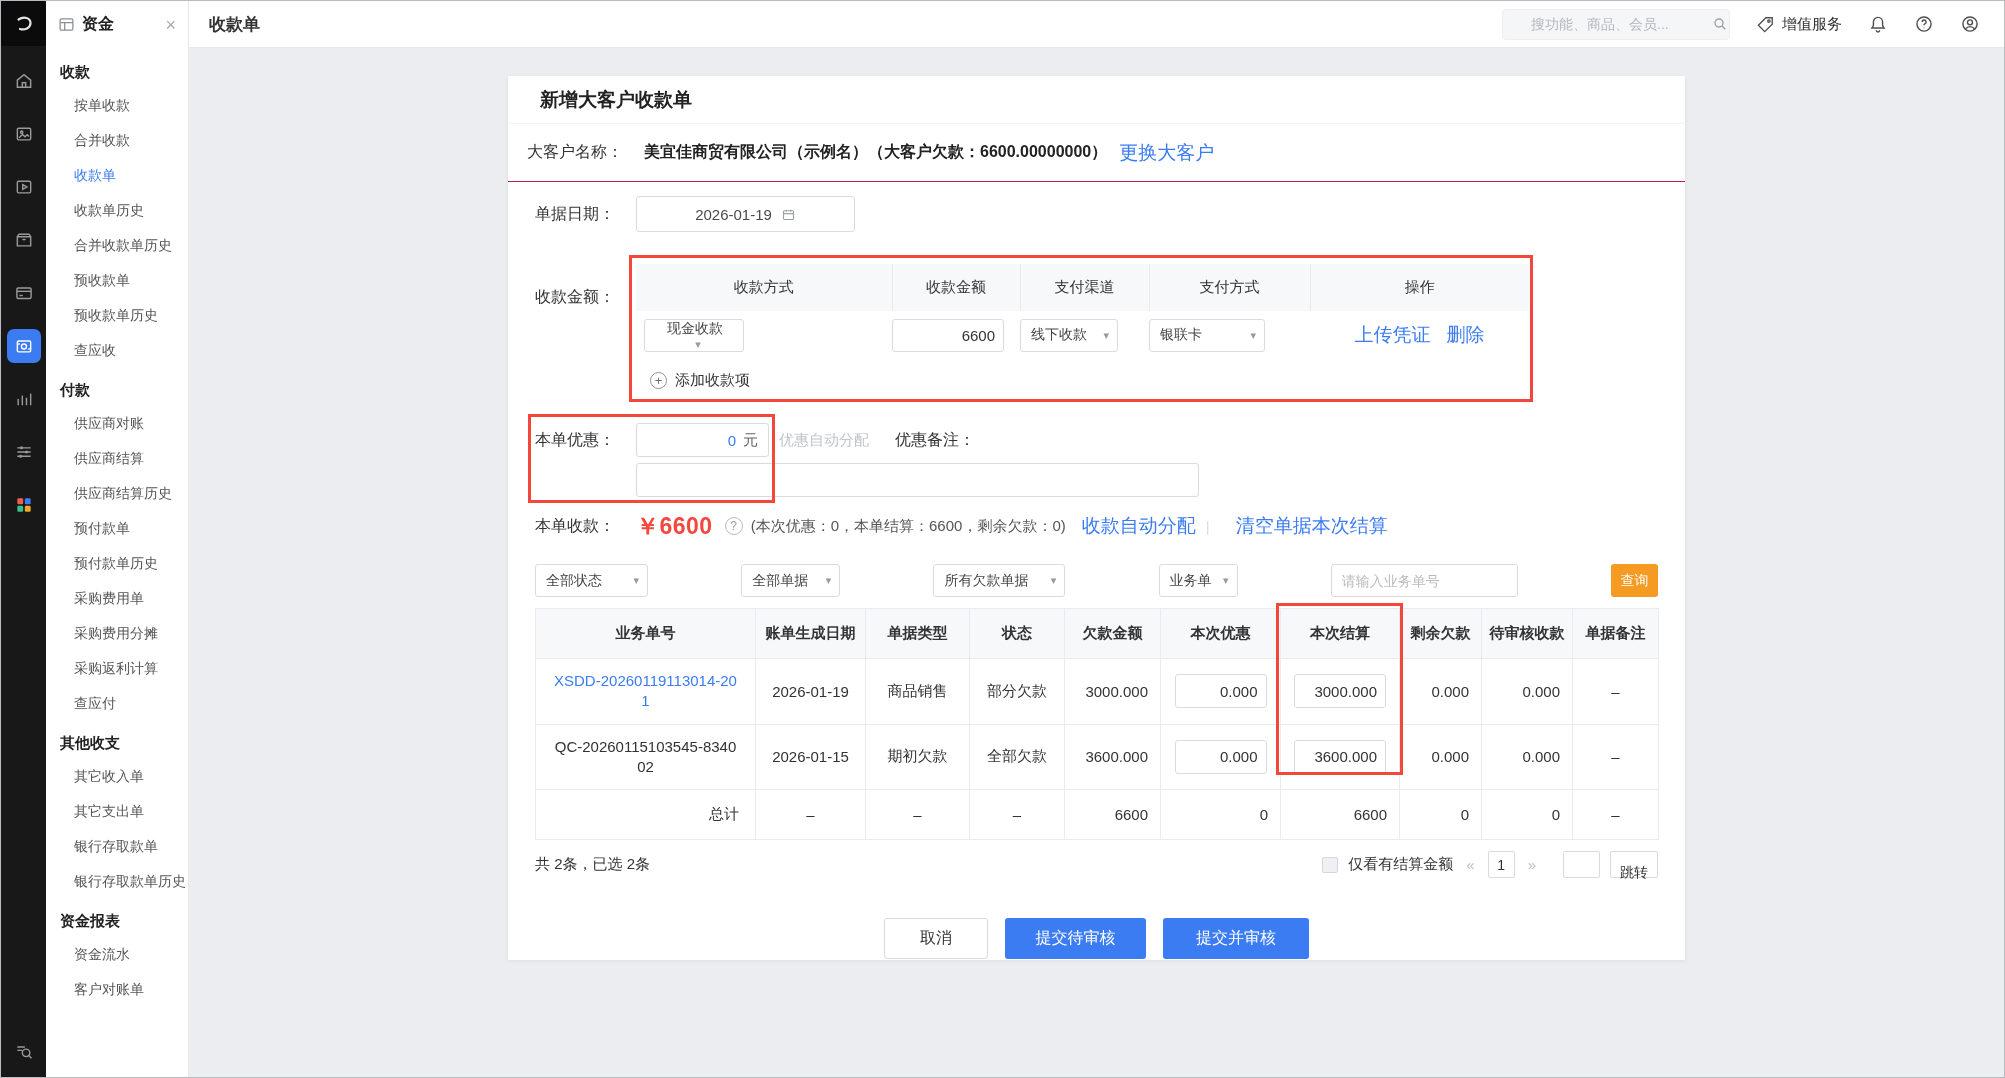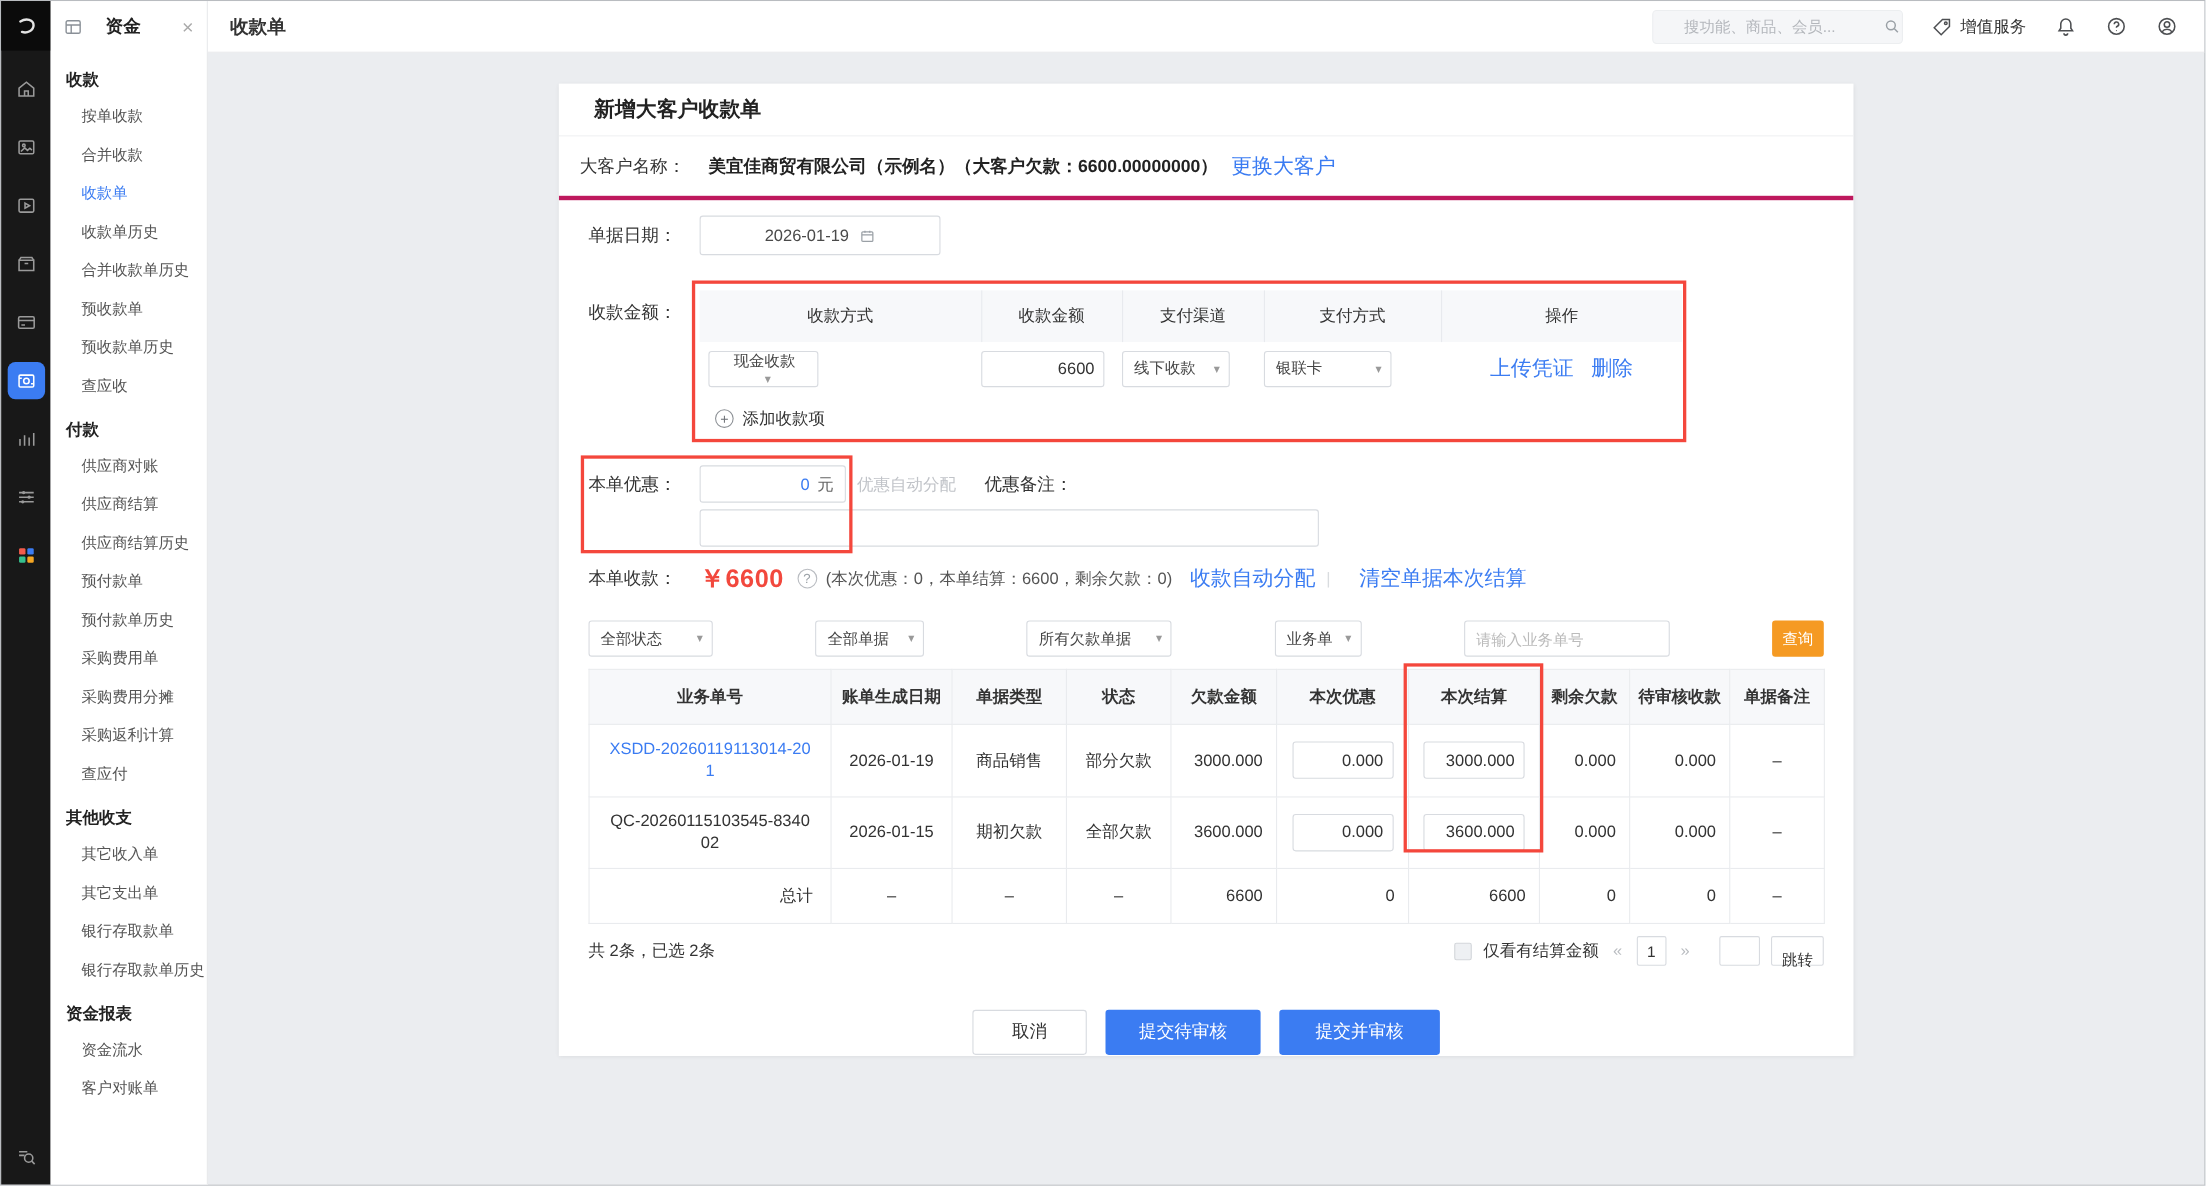--- a/index.html
+++ b/index.html
@@ -11,21 +11,21 @@
   .rail { width:45px; background:#181818; display:flex; flex-direction:column; align-items:center; flex-shrink:0; }
   .rail-logo { width:45px; height:45px; background:#0b0b0b; display:flex; align-items:center; justify-content:center; flex-shrink:0; }
   .rail-icons { display:flex; flex-direction:column; align-items:center; gap:19px; padding-top:18px; flex:1; }
   .rail-icon { width:34px; height:34px; display:flex; align-items:center; justify-content:center; border-radius:7px; color:#9a9a9a; cursor:pointer; }
   .rail-icon.active { background:#3B7CF2; color:#fff; }
   .rail-bottom { padding-bottom:16px; }
 
   
   .sidebar { width:143px; background:#fff; border-right:1px solid #e7e8ea; flex-shrink:0; display:flex; flex-direction:column; }
   .sidebar-header { height:47px; display:flex; align-items:center; padding:0 12px; flex-shrink:0; }
-  .sidebar-title { font-size:16px; font-weight:bold; margin-left:21px; flex:1; color:#222; }
+  .sidebar-title { font-size:16px; font-weight:bold; margin-left:7px; flex:1; color:#222; }
   .sidebar-close { color:#aaa; font-size:18px; cursor:pointer; line-height:1; }
   .sidebar-body { flex:1; overflow:hidden; padding-top:2px; }
   .sec-title { font-size:15px; font-weight:bold; padding:13px 0 6px 14px; color:#222; }
   .side-item { height:35px; line-height:35px; padding-left:28px; font-size:14px; color:#555; cursor:pointer; white-space:nowrap; }
   .side-item.active { color:#3B7CF2; }
 
   
   .main { flex:1; display:flex; flex-direction:column; min-width:0; }
   .topbar { height:47px; background:#fff; border-bottom:1px solid #e8e9eb; display:flex; align-items:center; padding:0 24px 0 20px; flex-shrink:0; }
   .page-title { font-size:17px; font-weight:600; color:#333; }
@@ -36,32 +36,32 @@
   .tb-icon { color:#4d4f52; display:flex; align-items:center; cursor:pointer; }
   .vas { display:flex; align-items:center; gap:7px; font-size:15px; color:#333; cursor:pointer; }
 
   .content { flex:1; overflow:hidden; }
   .card { width:1177px; height:884px; margin:28px auto 0; background:#fff; box-shadow:0 1px 4px rgba(0,0,0,0.07); position:relative; overflow:hidden; }
   .card-header { height:48px; line-height:48px; padding-left:32px; font-size:19px; font-weight:bold; border-bottom:1px solid #f0f1f3; color:#222; }
 
   .frow { display:flex; align-items:center; padding:0 27px; }
   .flabel { width:101px; font-size:16px; color:#333; flex-shrink:0; }
 
-  .row-customer { height:58px; border-bottom:4px solid #be185d;padding-left:19px; }
+  .row-customer { height:58px; border-bottom:1px solid #be185d;padding-left:19px; }
   .customer-value { font-weight:bold; font-size:16px; margin-left:16px; color:#222; }
   .link { color:#3B7CF2; cursor:pointer; font-size:19px; }
   .row-customer .link { margin-left:12px; }
 
   .row-date { height:64px; }
   .date-input { width:219px; height:36px; border:1px solid #d8dbe0; border-radius:3px; display:flex; align-items:center; justify-content:center; gap:9px; font-size:15px; color:#4a4a4a; cursor:pointer; background:#fff; }
   .cal-icon { color:#9aa0a6; display:flex; }
 
   
   .sec-amount { padding:18px 27px 0; display:flex; align-items:flex-start; }
-  .sec-amount .flabel { margin-top:10px; }
+  .sec-amount .flabel { margin-top:23px; }
   .pay-wrap { position:relative; width:893px; }
   .red-frame { position:absolute; border:3px solid #F4473C; pointer-events:none; z-index:3; }
   .pay-frame { left:-7px; top:-9px; width:904px; height:147px; }
   .pay-table { width:100%; border-collapse:collapse; table-layout:fixed; }
   .pay-table th { background:#f7f8fa; height:47px; font-size:15px; font-weight:normal; color:#333; border-right:1px solid #e8eaee; }
   .pay-table th:last-child { border-right:none; }
   .pay-table td { height:48px; vertical-align:middle; }
   .mini-select { height:33px; border:1px solid #d8dbe0; border-radius:3px; display:inline-flex; align-items:center; justify-content:space-between; padding:0 8px 0 10px; font-size:14px; color:#444; background:#fff; cursor:pointer; }
   .caret { color:#999; font-size:11px; margin-left:6px; }
   .mini-input { height:33px; border:1px solid #d8dbe0; border-radius:3px; font-size:15px; color:#333; text-align:right; padding:0 8px; outline:none; font-family:inherit; }

